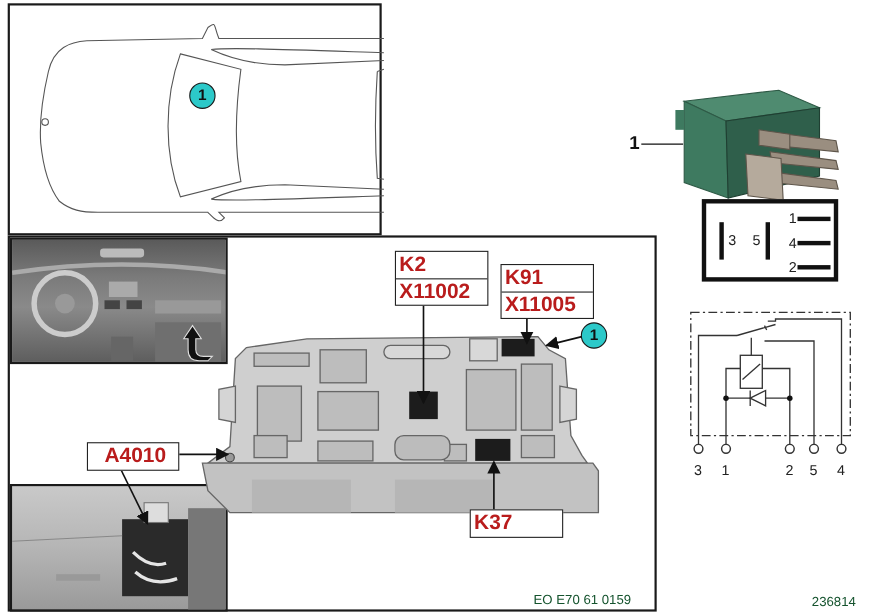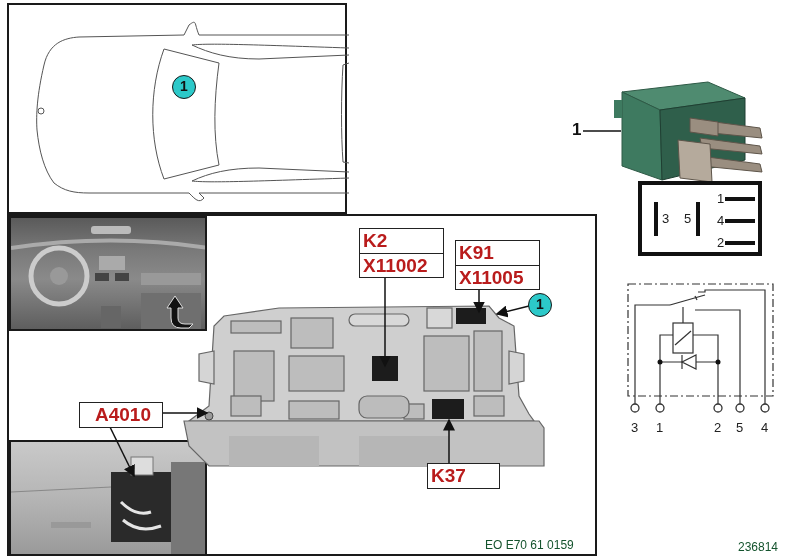--- a/index.html
+++ b/index.html
@@ -126,21 +126,21 @@
   </svg>
 
   <div class="label-box" style="left:330px; top:12px; width:85px;">
     <div class="row">K2</div>
     <div class="row">X11002</div>
   </div>
   <div class="label-box" style="left:426px; top:24px; width:85px;">
     <div class="row">K91</div>
     <div class="row">X11005</div>
   </div>
-  <div class="label-box" style="left:398px; top:247px; width:73px;">
+  <div class="label-box" style="left:398px; top:247px; width:85px;">
     <div class="row">K37</div>
   </div>
   <div class="label-box" style="left:50px; top:186px; width:84px;padding-left:12px;">
     <div class="row">A4010</div>
   </div>
 
   <div class="callout" style="left:519px; top:77px;">1</div>
 
   <div class="small-text" style="left:476px; top:322px;">EO E70 61 0159</div>
 </div>

